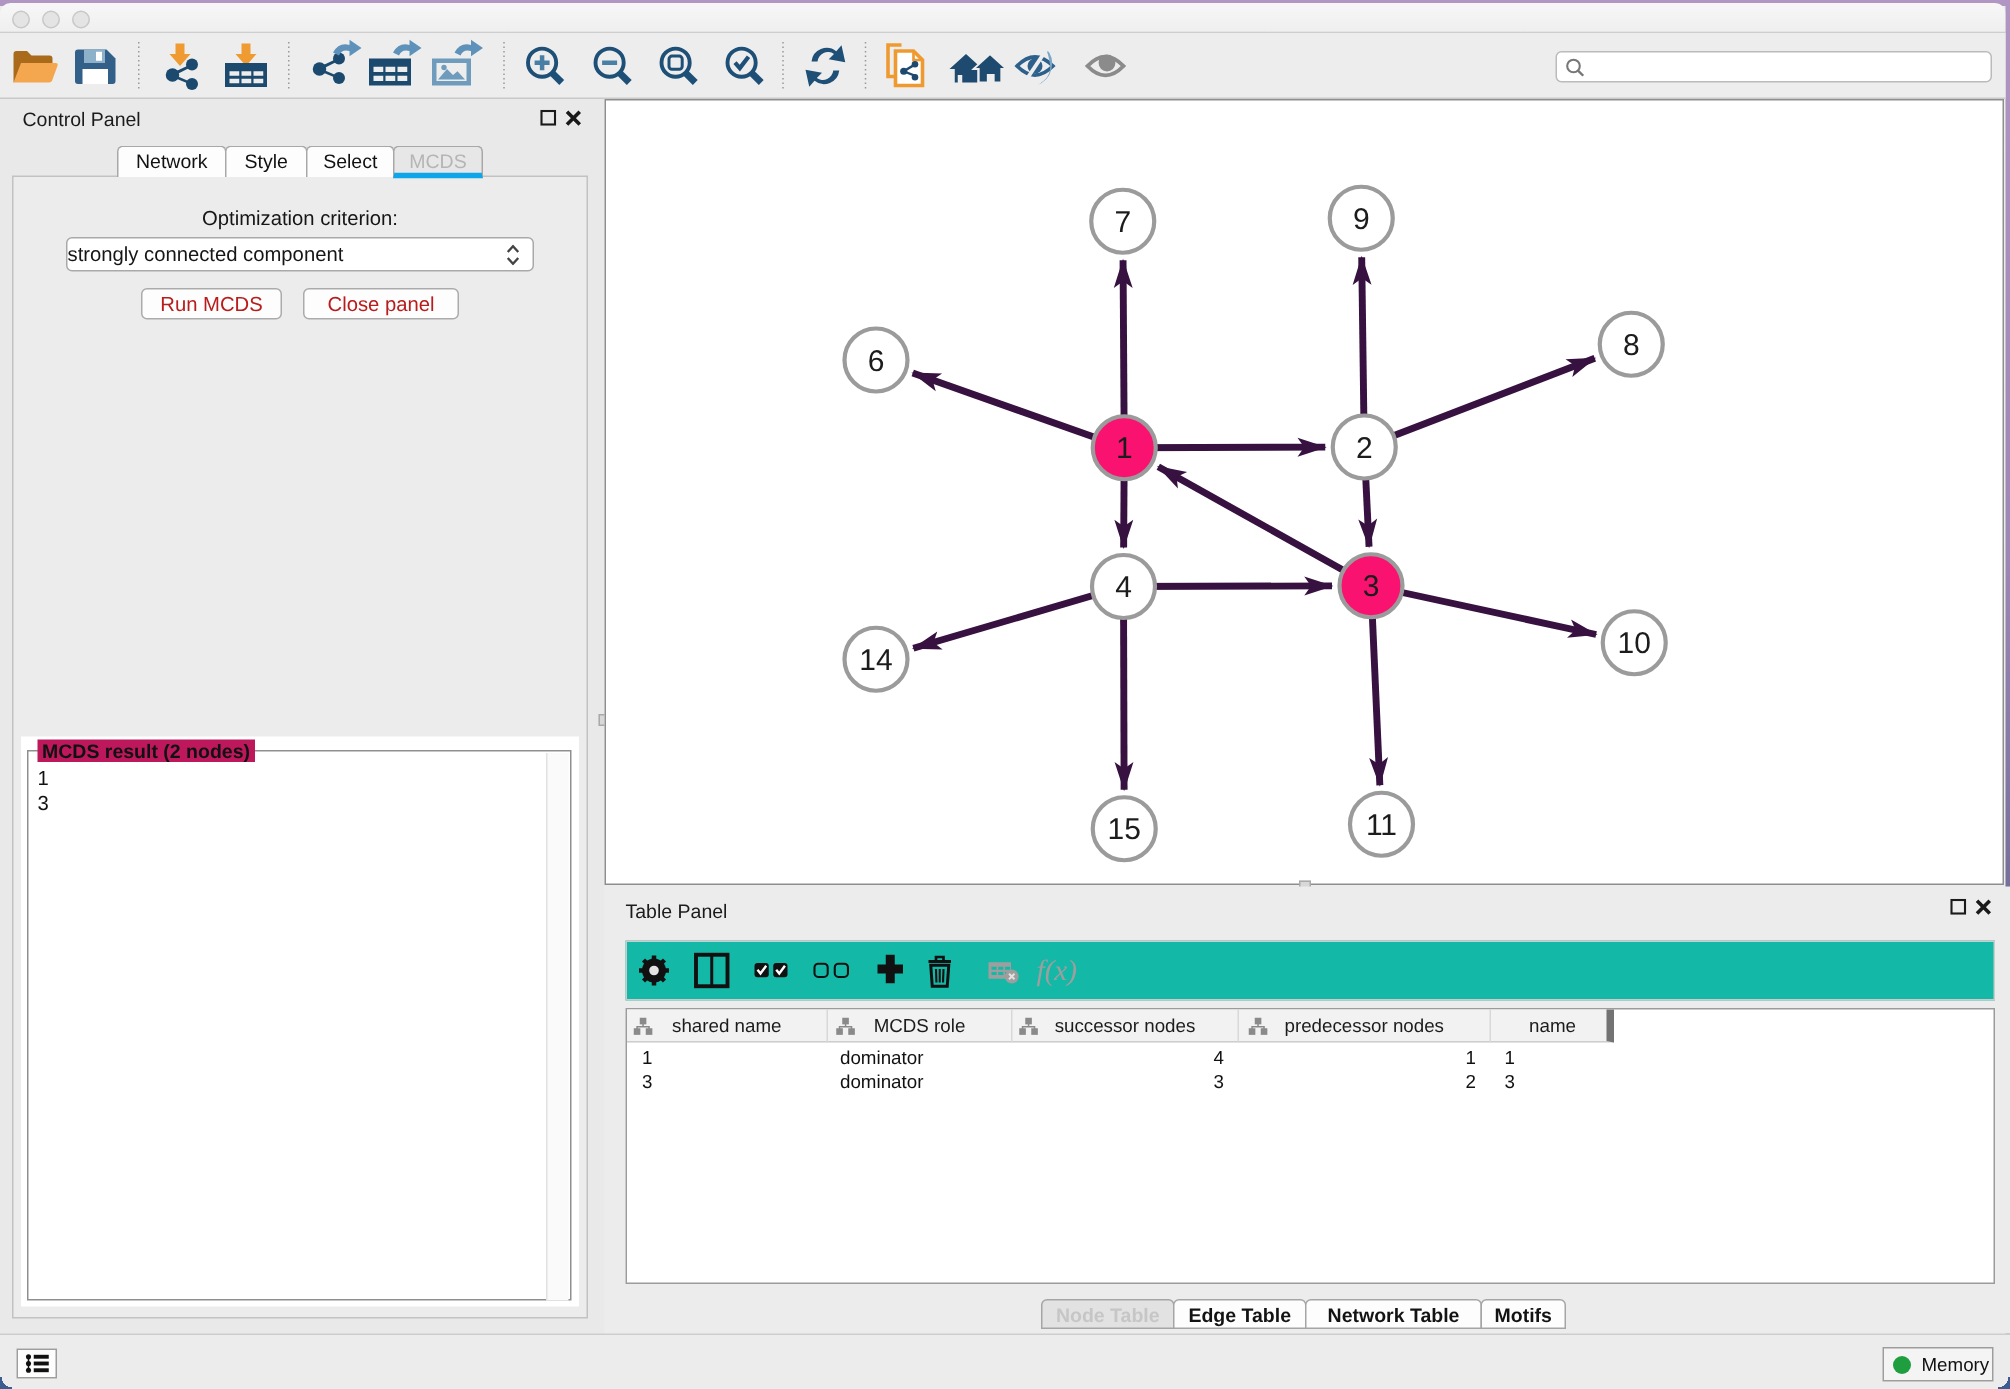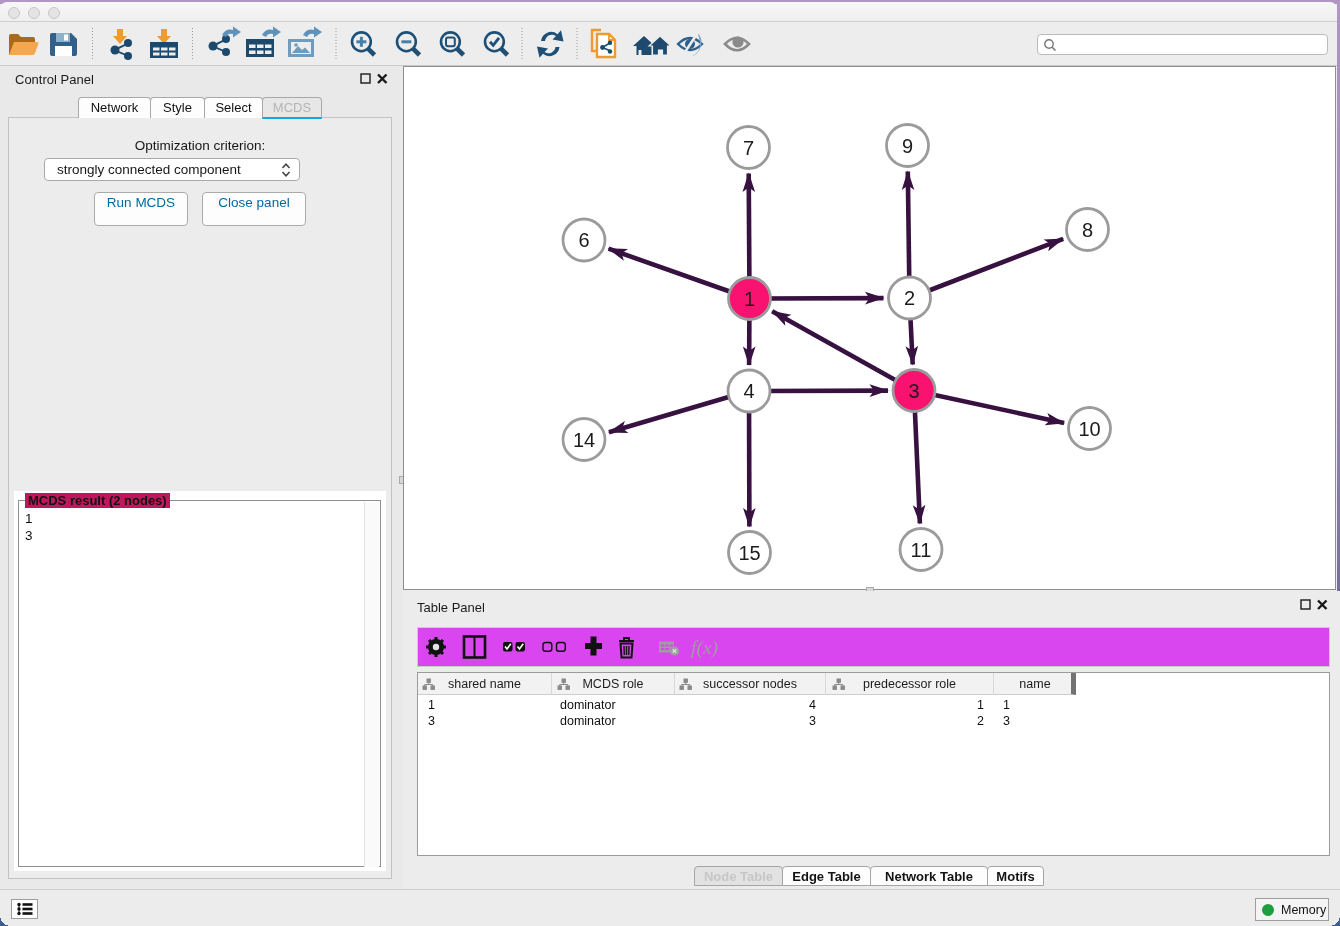--- a/index.html
+++ b/index.html
@@ -16,38 +16,38 @@
 #title { left:0; top:5px; width:1337px; text-align:center; font-size:13px; color:#b3b3b3; }
 
 #toolbar { left:0; top:22px; width:1337px; height:44px; background:#ededed; border-bottom:1px solid #c9c9c9; }
 #searchbox { position:absolute; left:1037px; top:12px; width:291px; height:21px; background:#fff; border:1px solid #bbb; border-radius:4px; }
 
 #cp { left:0; top:66px; width:403px; height:823px; background:#e9e9e9; }
 #cp-title { left:15px; top:6px; font-size:13px; color:#1b1b1b; }
 #cp-box { position:absolute; left:8px; top:51px; width:384px; height:762px; background:#ececec; border:1px solid #c2c2c2; }
 .tab { position:absolute; top:31px; height:21px; background:#fdfdfd; border:1px solid #a8a8a8; border-bottom:none; border-radius:4px 4px 0 0; font-size:13px; color:#111; text-align:center; line-height:20px; z-index:3; }
 #optlabel { position:absolute; left:0; top:72px; width:400px; text-align:center; font-size:13.5px; color:#161616; }
-#dropdown { position:absolute; left:44px; top:92px; width:256px; height:23px; background:#fff; border:1px solid #a9a9a9; border-radius:4px; font-size:13.5px; color:#161616; line-height:21px; padding-left:12px; }
-.btn { position:absolute; top:126px; height:34px; background:#fdfdfd; border:1px solid #ababab; border-radius:4px; font-size:13.5px; color:#0369a1; text-align:center; line-height:19px; }
+#dropdown { position:absolute; left:44px; top:92px; width:312px; height:23px; background:#fff; border:1px solid #a9a9a9; border-radius:4px; font-size:13.5px; color:#161616; line-height:21px; }
+.btn { position:absolute; top:126px; height:21px; background:#fdfdfd; border:1px solid #ababab; border-radius:4px; font-size:13.5px; color:#b91c1c; text-align:center; line-height:19px; }
 #mcdsbox { position:absolute; left:14px; top:425px; width:372px; height:380px; background:#fff; }
 #mcdsfield { position:absolute; left:4px; top:9px; width:363px; height:367px; border:1px solid #8f8f8f; }
 #mcdslegend { position:absolute; left:6px; top:-8px; background:#be185d; padding:0 3px; font-size:13px; color:#111;font-weight:bold; }
 #mcdsscroll { position:absolute; right:1px; top:1px; width:15px; height:365px; background:#fafafa; border-left:1px solid #e2e2e2; }
 
 #vsplit-handle { left:399px; top:476px; width:6px; height:8px; background:#d8d8d8; border:1px solid #aaa; }
 #hsplit-handle { left:866px; top:587px; width:8px; height:6px; background:#d8d8d8; border:1px solid #aaa; }
 
 #netwin { left:403px; top:66px; width:933px; height:524px; background:#fff; border:1px solid #8e8e8e; }
 #nettitle { position:absolute; left:0; top:0; width:931px; height:19px; background:linear-gradient(#ededed,#dcdcdc); border-bottom:1px solid #b2b2b2; }
 #nettitle span { display:block; text-align:center; font-size:13px; font-weight:bold; color:#2c2c2c; line-height:19px; letter-spacing:.8px; padding-left:8px; }
 #graph { position:absolute; left:1px; top:20px; }
 
 #tp { left:403px; top:591px; width:937px; height:298px; background:#ececec; }
 #tp-title { left:14px; top:9px; font-size:13px; color:#1b1b1b; }
-#tp-toolbar { position:absolute; left:14px; top:36px; width:913px; height:40px; background:#d946ef; border:1px solid #cccccc; }
+#tp-toolbar { position:absolute; left:14px; top:36px; width:913px; height:40px; background:#14b8a6; border:1px solid #cccccc; }
 #tbl { position:absolute; left:14px; top:81px; width:913px; height:184px; background:#fff; border:1px solid #9b9b9b; }
 #tblhead { position:absolute; left:0; top:0; width:658px; height:22px; background:#f2f2f2; border-bottom:1px solid #cdcdcd; border-right:5px solid #737373; }
 .th { position:absolute; top:0; height:22px; font-size:12.5px; color:#1c1c1c; text-align:center; line-height:22px; border-right:1px solid #d8d8d8; }
 .td { position:absolute; font-size:12.5px; color:#111; height:16px; line-height:16px; }
 .btab { position:absolute; top:275px; height:20px; background:#fdfdfd; border:1px solid #a5a5a5; border-radius:4px 4px 0 0; font-size:13px; font-weight:bold; color:#131313; text-align:center; line-height:19px; }
 
 #statusbar { left:0; top:889px; width:1340px; height:37px; background:#ececec; border-top:1px solid #cdcdcd; }
 #listbtn { position:absolute; left:11px; top:9px; width:27px; height:20px; background:#fdfdfd; border:1px solid #9d9d9d; }
 #membtn { position:absolute; left:1255px; top:8px; width:74px; height:23px; background:#f4f4f4; border:1px solid #9d9d9d; font-size:12.5px; color:#111; }
 </style>
@@ -200,21 +200,21 @@
 
 <div class="abs" id="cp">
   <div class="abs" id="cp-title">Control Panel</div>
   <svg class="abs" style="left:360px;top:7px" width="30" height="12" viewBox="0 0 30 12">
     <rect x="1" y="1" width="9" height="9" fill="none" stroke="#1a1a1a" stroke-width="1.4"></rect>
     <path d="M18 1.5 L26.5 10 M26.5 1.5 L18 10" stroke="#1a1a1a" stroke-width="2.4"></path>
   </svg>
   <div class="tab" style="left:78px;width:73px">Network</div>
   <div class="tab" style="left:150px;width:55px">Style</div>
   <div class="tab" style="left:204px;width:59px">Select</div>
-  <div class="tab" style="left:262px;width:60px;background:#e7e7e7;color:#b5b5b5;border-bottom:2px solid #0ea5e9;height:22px">MCDS</div>
+  <div class="tab" style="left:262px;width:60px;background:#e7e7e7;color:#b5b5b5;border-bottom:4px solid #0ea5e9;height:22px">MCDS</div>
   <div class="abs" id="cp-box"></div>
   <div class="abs" id="optlabel">Optimization criterion:</div>
   <div class="abs" id="dropdown">strongly connected component
     <svg style="position:absolute;right:8px;top:4px" width="10" height="14" viewBox="0 0 10 14">
         <path d="M1.5 5 L5 1.2 L8.5 5" fill="none" stroke="#444" stroke-width="1.6"></path>
         <path d="M1.5 9 L5 12.8 L8.5 9" fill="none" stroke="#444" stroke-width="1.6"></path>
       </svg>
   </div>
   <div class="btn" style="left:94px;width:94px">Run MCDS</div>
   <div class="btn" style="left:202px;width:104px">Close panel</div>
@@ -344,21 +344,21 @@
         </g>
 
     <text x="273" y="25.5" font-family="Liberation Serif, serif" font-style="italic" font-size="19.5" fill="#9e9e9e">f(x)</text>
   </svg>
   </div>
   <div class="abs" id="tbl">
     <div id="tblhead">
       <div class="th" style="left:0;width:134px">shared name</div>
       <div class="th" style="left:134px;width:123px">MCDS role</div>
       <div class="th" style="left:257px;width:151px">successor nodes</div>
-      <div class="th" style="left:408px;width:168px">predecessor role</div>
+      <div class="th" style="left:408px;width:168px">predecessor nodes</div>
       <div class="th" style="left:576px;width:82px;border-right:none">name</div>
       <svg width="658" height="22" viewBox="0 0 658 22" style="position:absolute;left:0;top:0">
         <g id="sorticons" fill="#8a8a8a" stroke="#8a8a8a" stroke-width="1">
           <g transform="translate(5,6)">
               <rect x="4" y="0" width="3.4" height="3.4"></rect>
               <rect x="0" y="7" width="3.4" height="3.4"></rect>
               <rect x="8" y="7" width="3.4" height="3.4"></rect>
               <path d="M5.7 3.4 V5.5 M1.7 7 V5.5 H9.7 V7" fill="none"></path>
             </g>
           <g transform="translate(140,6)">

